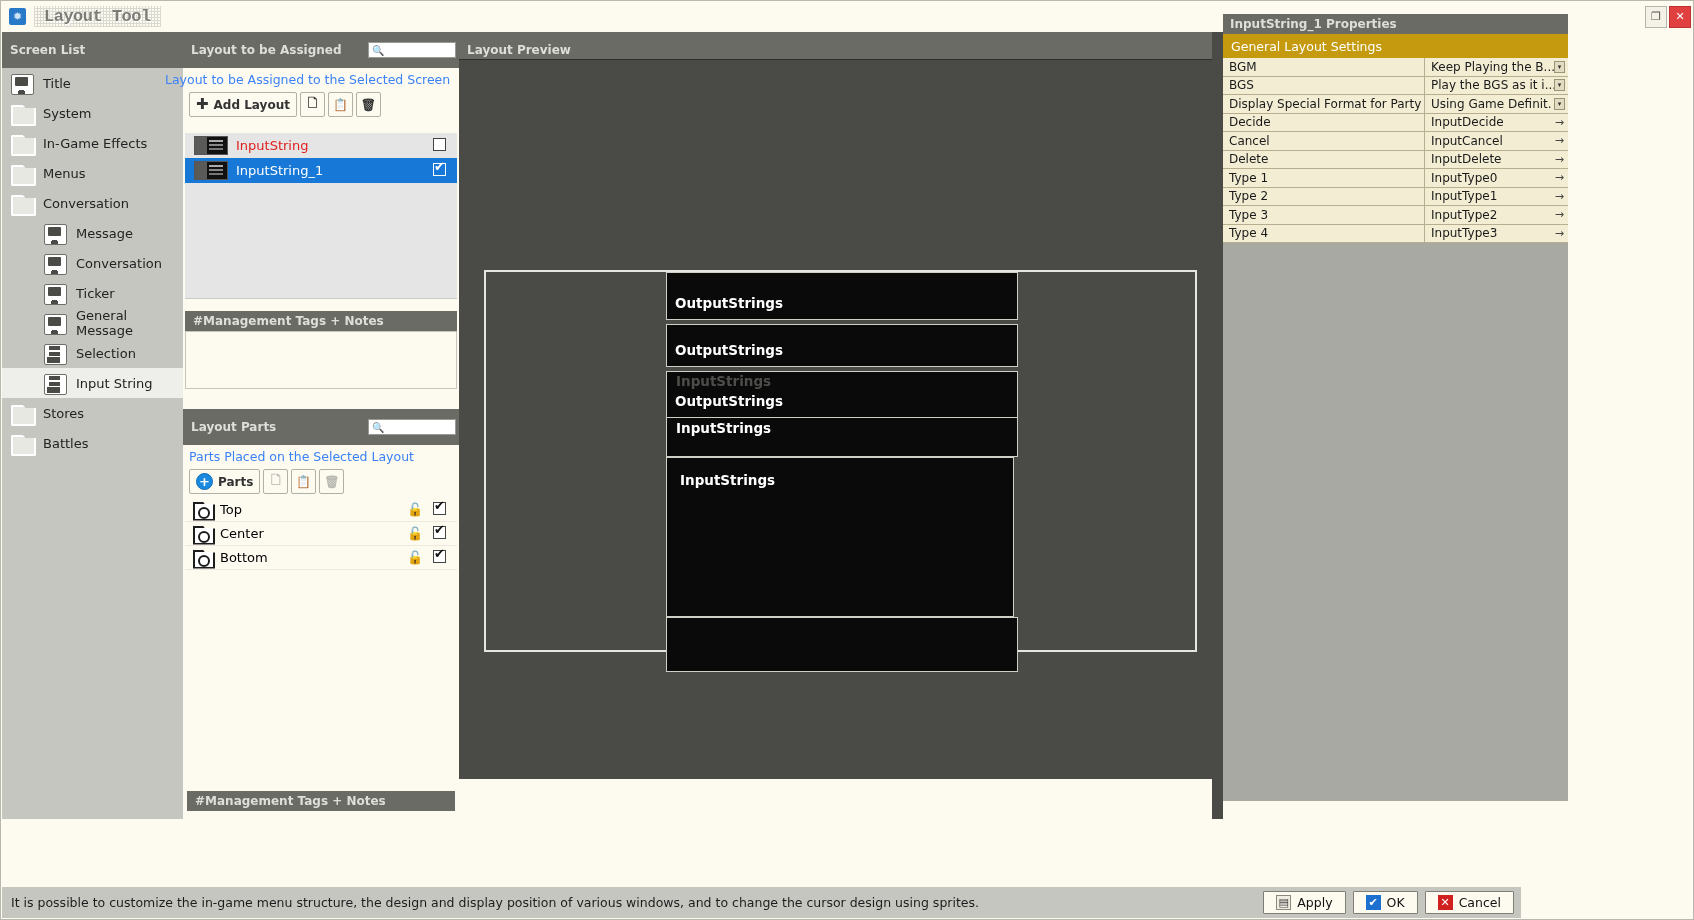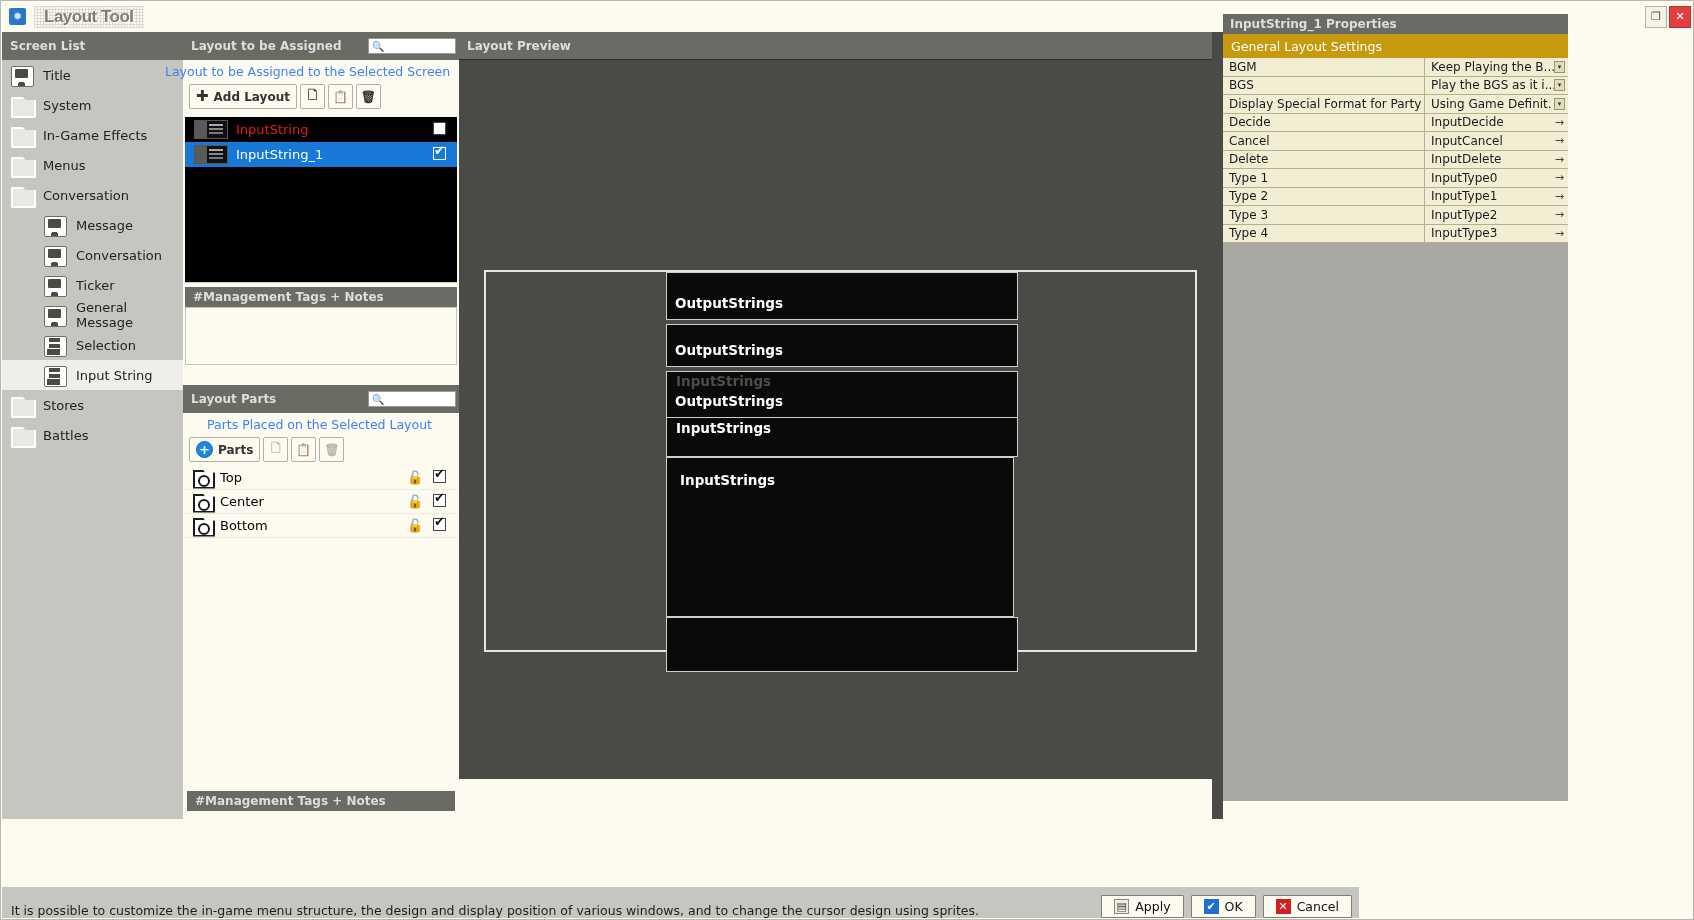--- a/index.html
+++ b/index.html
@@ -23,21 +23,21 @@
     background: #fdfaf0;
     display: flex; align-items: center;
   }
   .tb-logo {
     width: 17px; height: 17px; margin-left: 8px; margin-right: 8px;
     background: #2878c8; border-radius: 2px;
     display: flex; align-items: center; justify-content: center;
     color: #cfe4f8; font-size: 11px; line-height: 1;
   }
   .tb-title {
-    font-family: Liberation Sans, sans-serif;
+    font-family: Liberation Mono, monospace;
     font-weight: bold; font-size: 17px;
     color: #7d7d76;
     letter-spacing: -0.5px;
     text-shadow: 1px 1px 0 #ffffff;
     padding: 1px 10px;
     background-image:
       repeating-linear-gradient(0deg, #d9d9d2 0 1px, transparent 1px 3px),
       repeating-linear-gradient(90deg, #d9d9d2 0 1px, transparent 1px 3px);
     background-color: #fdfaf0;
   }
@@ -45,21 +45,21 @@
   .tb-btn {
     width: 22px; height: 22px; margin-right: 2px;
     border: 1px solid #b5b5ae; background: #f4f1e6;
     display: flex; align-items: center; justify-content: center;
     font-size: 11px; color: #555;
   }
   .tb-btn.close { background: #e04040; border-color: #c03030; color: #fff; font-weight: bold; }
 
   
   .panel-head {
-    height: 28px; background: #6b6b66; color: #dededa;
+    height: 36px; background: #6b6b66; color: #dededa;
     font-size: 12px; font-weight: bold;
     display: flex; align-items: center;
     padding-left: 8px;
   }
   .panel-head .ph-title { flex: 0 0 auto; }
   .panel-head .ph-spacer { flex: 1; }
   .search-box {
     width: 88px; height: 16px; background: #fff; border: 1px solid #9a9a94;
     display: flex; align-items: center; margin-right: 3px;
   }
@@ -136,21 +136,21 @@
   .btn.sq { width: 25px; padding: 0; }
   .plus-ico { font-size: 15px; font-weight: bold; color: #333; line-height: 1; }
   .plus-circ {
     width: 17px; height: 17px; border-radius: 50%; background: #1a8ae0;
     color: #fff; font-size: 13px; font-weight: bold; line-height: 15px;
     text-align: center; border: 1px solid #0d6bb5;
   }
   .gl { color: #b8b8b0; }
 
   .layout-list {
-    margin: 4px 2px; height: 166px; background: #000000;
+    margin: 12px 2px; height: 166px; background: #e5e5e5;
     border: 1px solid #ccccc4; border-top: none; border-left: none; border-right: none;
     overflow: hidden;
   }
   .ll-row {
     height: 25px; display: flex; align-items: center; padding-left: 9px;
     font-size: 13px; gap: 8px;
   }
   .ll-row.sel { background: #1878d8; color: #fff; }
   .ll-thumb {
     width: 34px; height: 19px; flex: 0 0 auto;
@@ -311,23 +311,23 @@
   }
 
   
   .rightgap {
     position: absolute; left: 1211px; top: 31px; width: 11px; height: 787px;
     background: #4a4a46;
   }
 
   
   .statusbar {
-    position: absolute; left: 1px; bottom: 1px; width: 1357px; height: 31px;
+    position: absolute; left: 1px; bottom: 1px; width: 1519px; height: 31px;
     background: #c6c6c0;
-    display: flex; align-items: flex-end;
+    display: flex; align-items: center;
   }
   .status-text {
     font-size: 12.5px; color: #1d1d1d; padding-left: 9px; flex: 1;
   }
   .sb-btn {
     height: 23px; border: 1px solid #7e7e76; background: #fdfaf0;
     display: flex; align-items: center; gap: 6px; padding: 0 12px;
     font-size: 12.5px; color: #111; margin-right: 7px; border-radius: 1px;
   }
   .sb-ico { width: 15px; height: 15px; display: flex; align-items: center; justify-content: center; font-size: 11px; }
@@ -455,21 +455,21 @@
 
     <div class="panel-head" style="margin-top:20px;">
       <span class="ph-title">Layout Parts</span>
       <span class="ph-spacer"></span>
       <span class="search-box">
         <span class="mag">🔍</span>
         <input type="text" placeholder="" style="">
       </span>
     </div>
 
-    <div class="blue-note" style="padding-left:24px;">Parts Placed on the Selected Layout</div>
+    <div class="blue-note" style="padding-left:6px;">Parts Placed on the Selected Layout</div>
 
     <div class="btnrow">
       <div class="btn">
         <span class="plus-circ">+</span>
         <span>Parts</span>
       </div>
       <div class="btn sq gl">
           <span>🗋</span>
         </div>
       <div class="btn sq gl">

